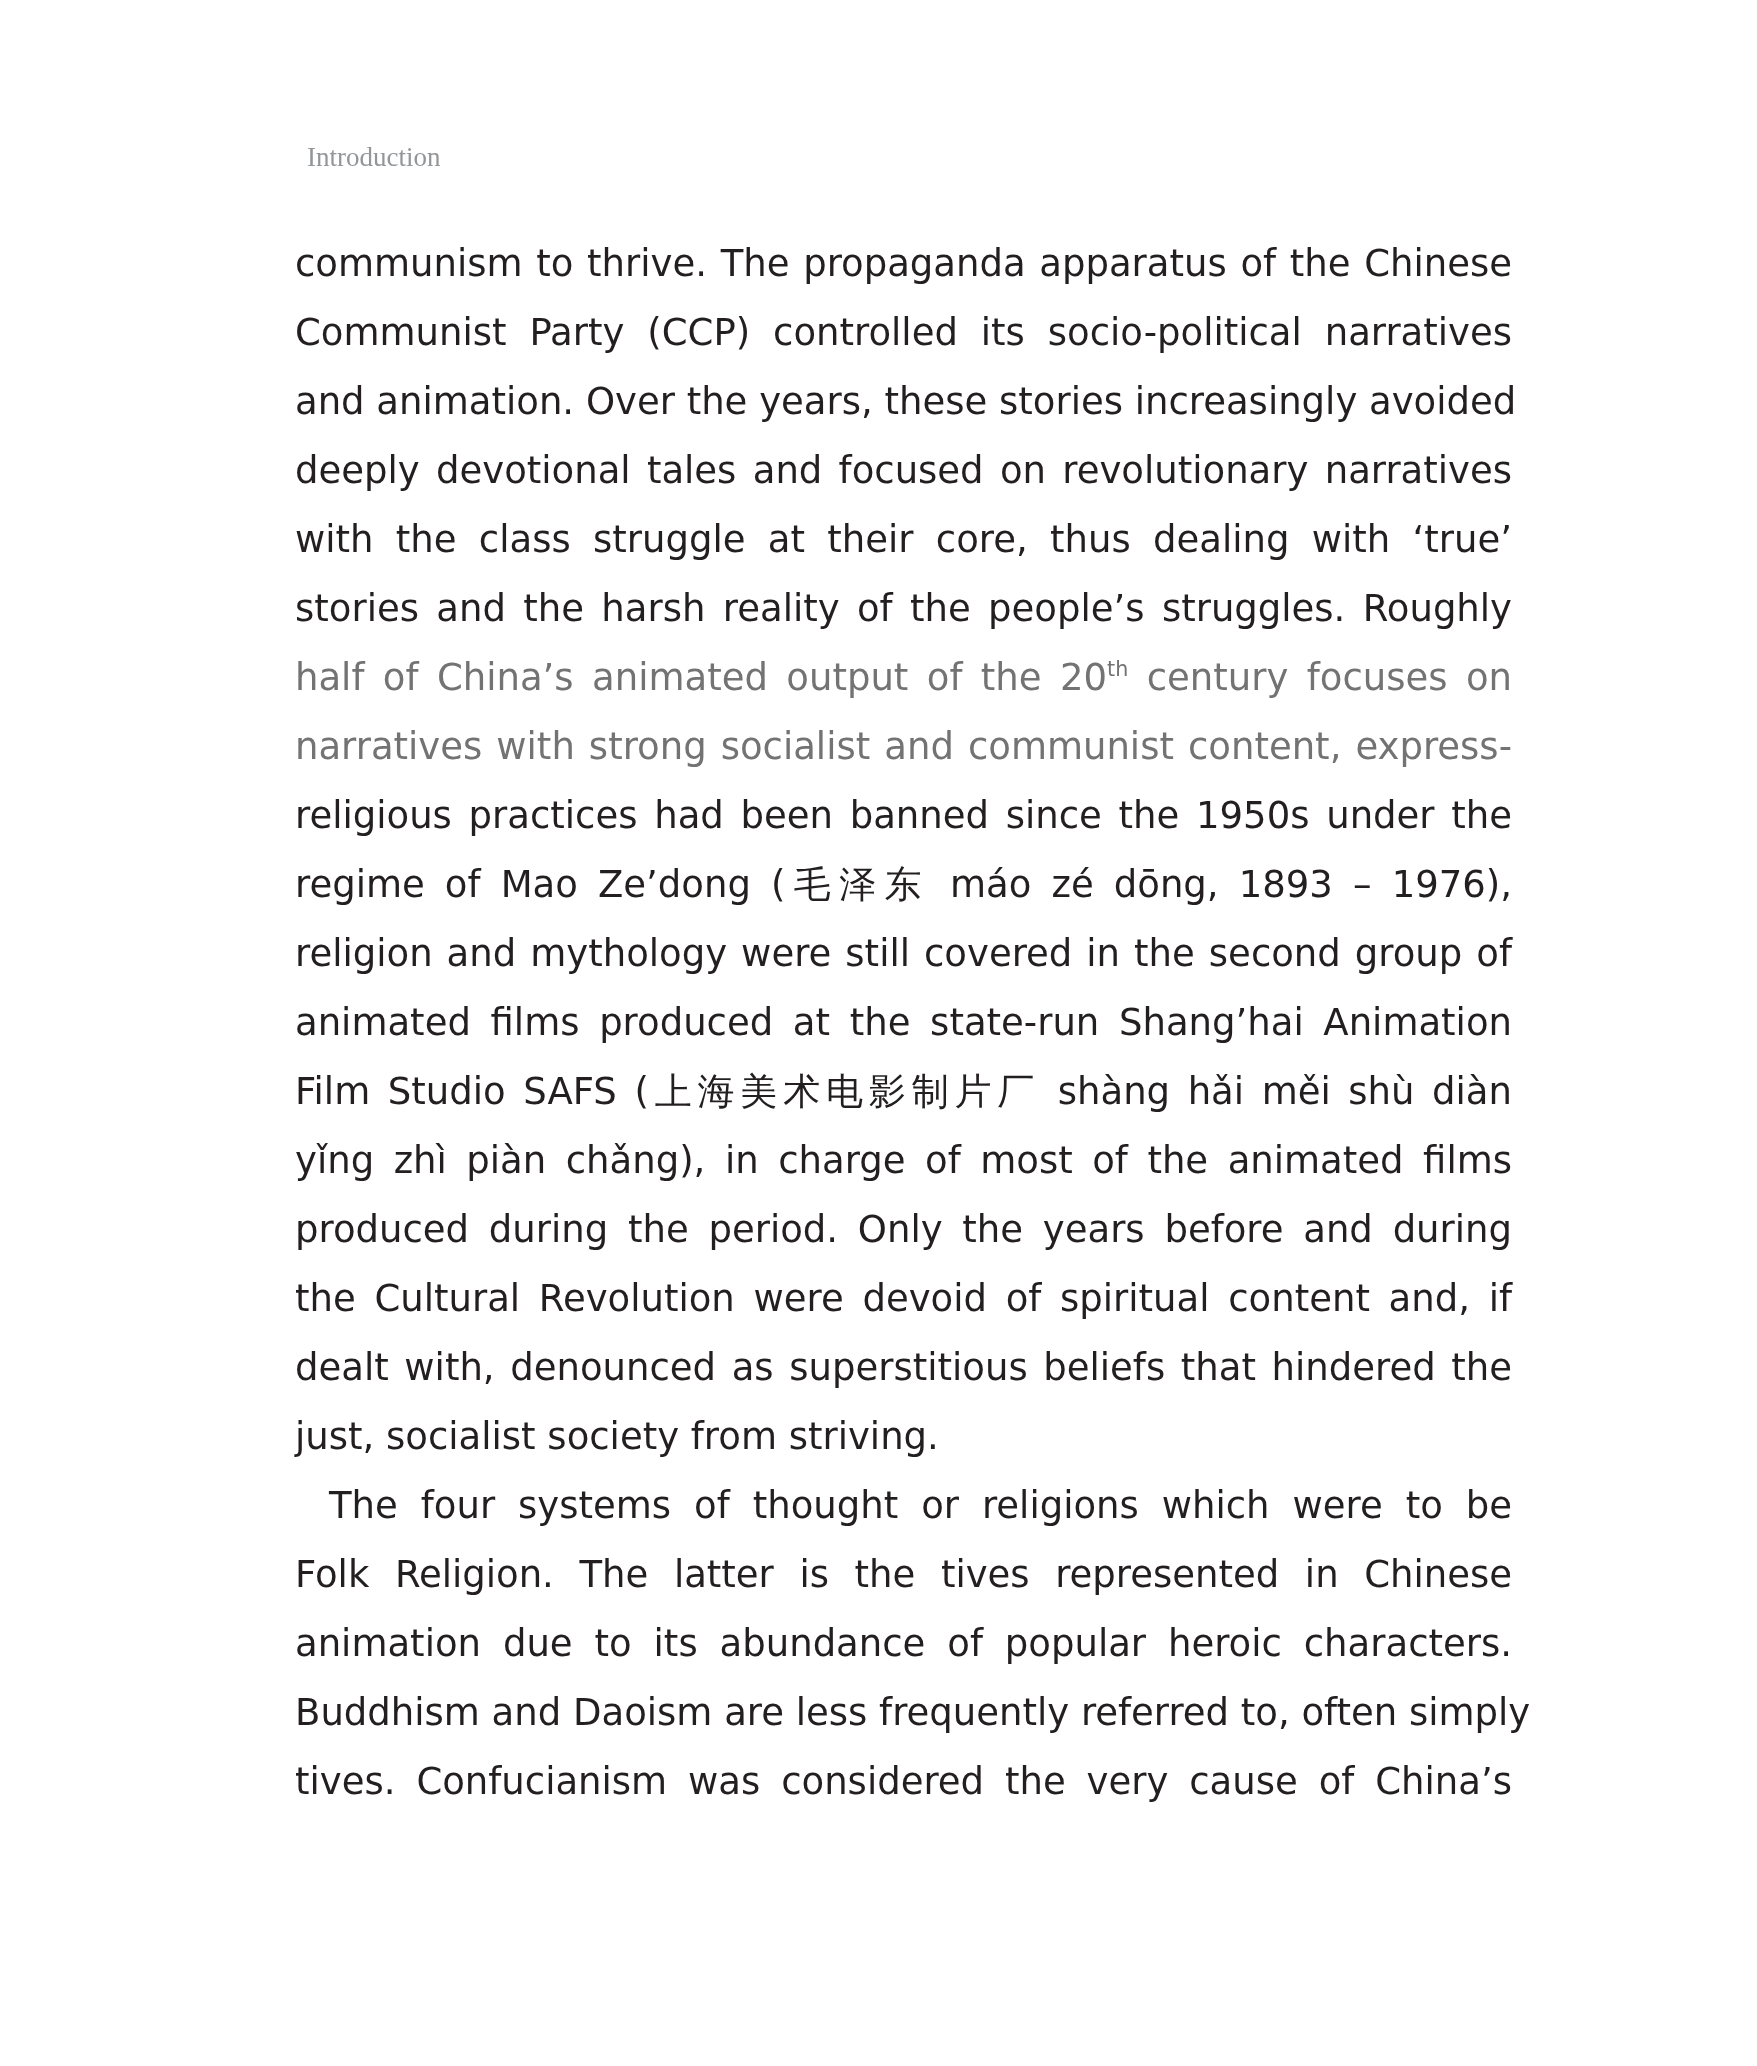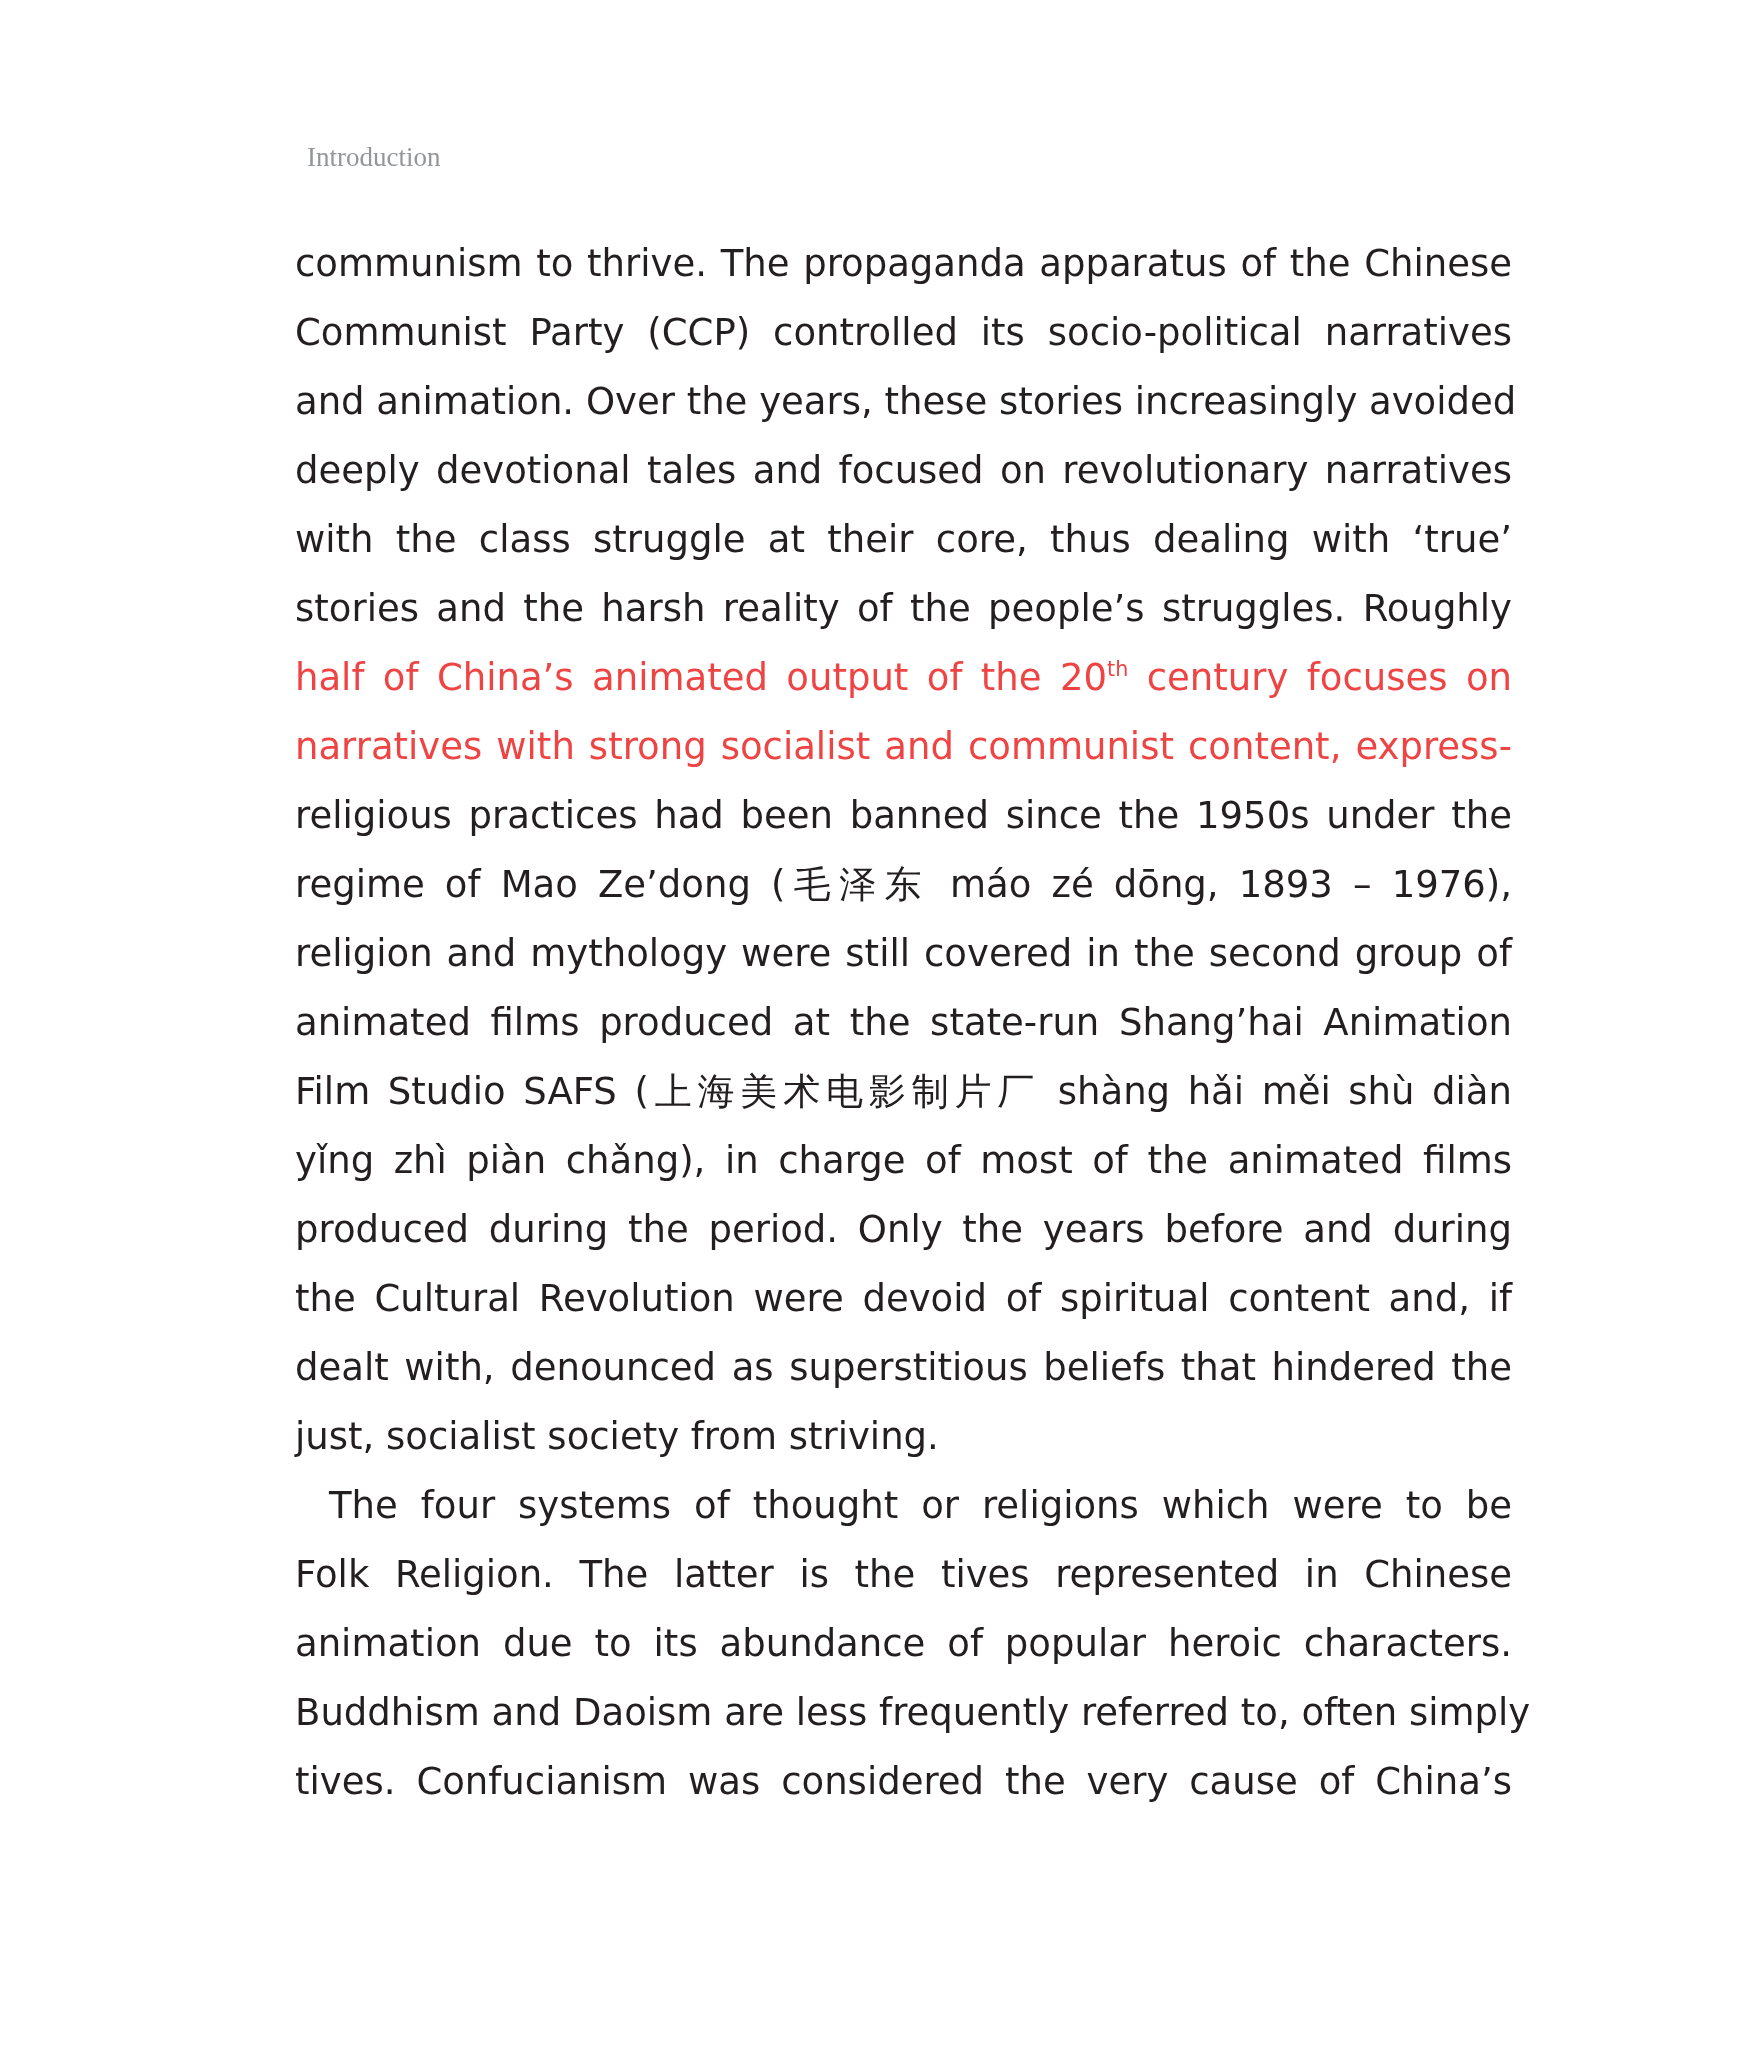--- a/index.html
+++ b/index.html
@@ -14,21 +14,21 @@
     position: absolute; left: 295px; top: 229px; width: 1217px;
     font-family: "DejaVu Sans", sans-serif; font-size: 37px; line-height: 69px;
     color: #231f20;
   }
   .line {
     display: block; white-space: nowrap; height: 69px;
     text-align: justify; text-align-last: justify; overflow: visible;
   }
   .line.last { text-align-last: left; }
   .line.indent { padding-left: 34px; }
-  .line.black { color: #ef4444; }
+  .line.black { color: #737373; }
   sup.ord { font-size: 20.7px; vertical-align: 0; position: relative; top: -14px; line-height: 0; }
 </style>
 </head>
 <body>
 
 <div class="page">
   <div class="running-head">Introduction</div>
 
   <div class="body-text">
     <div>

